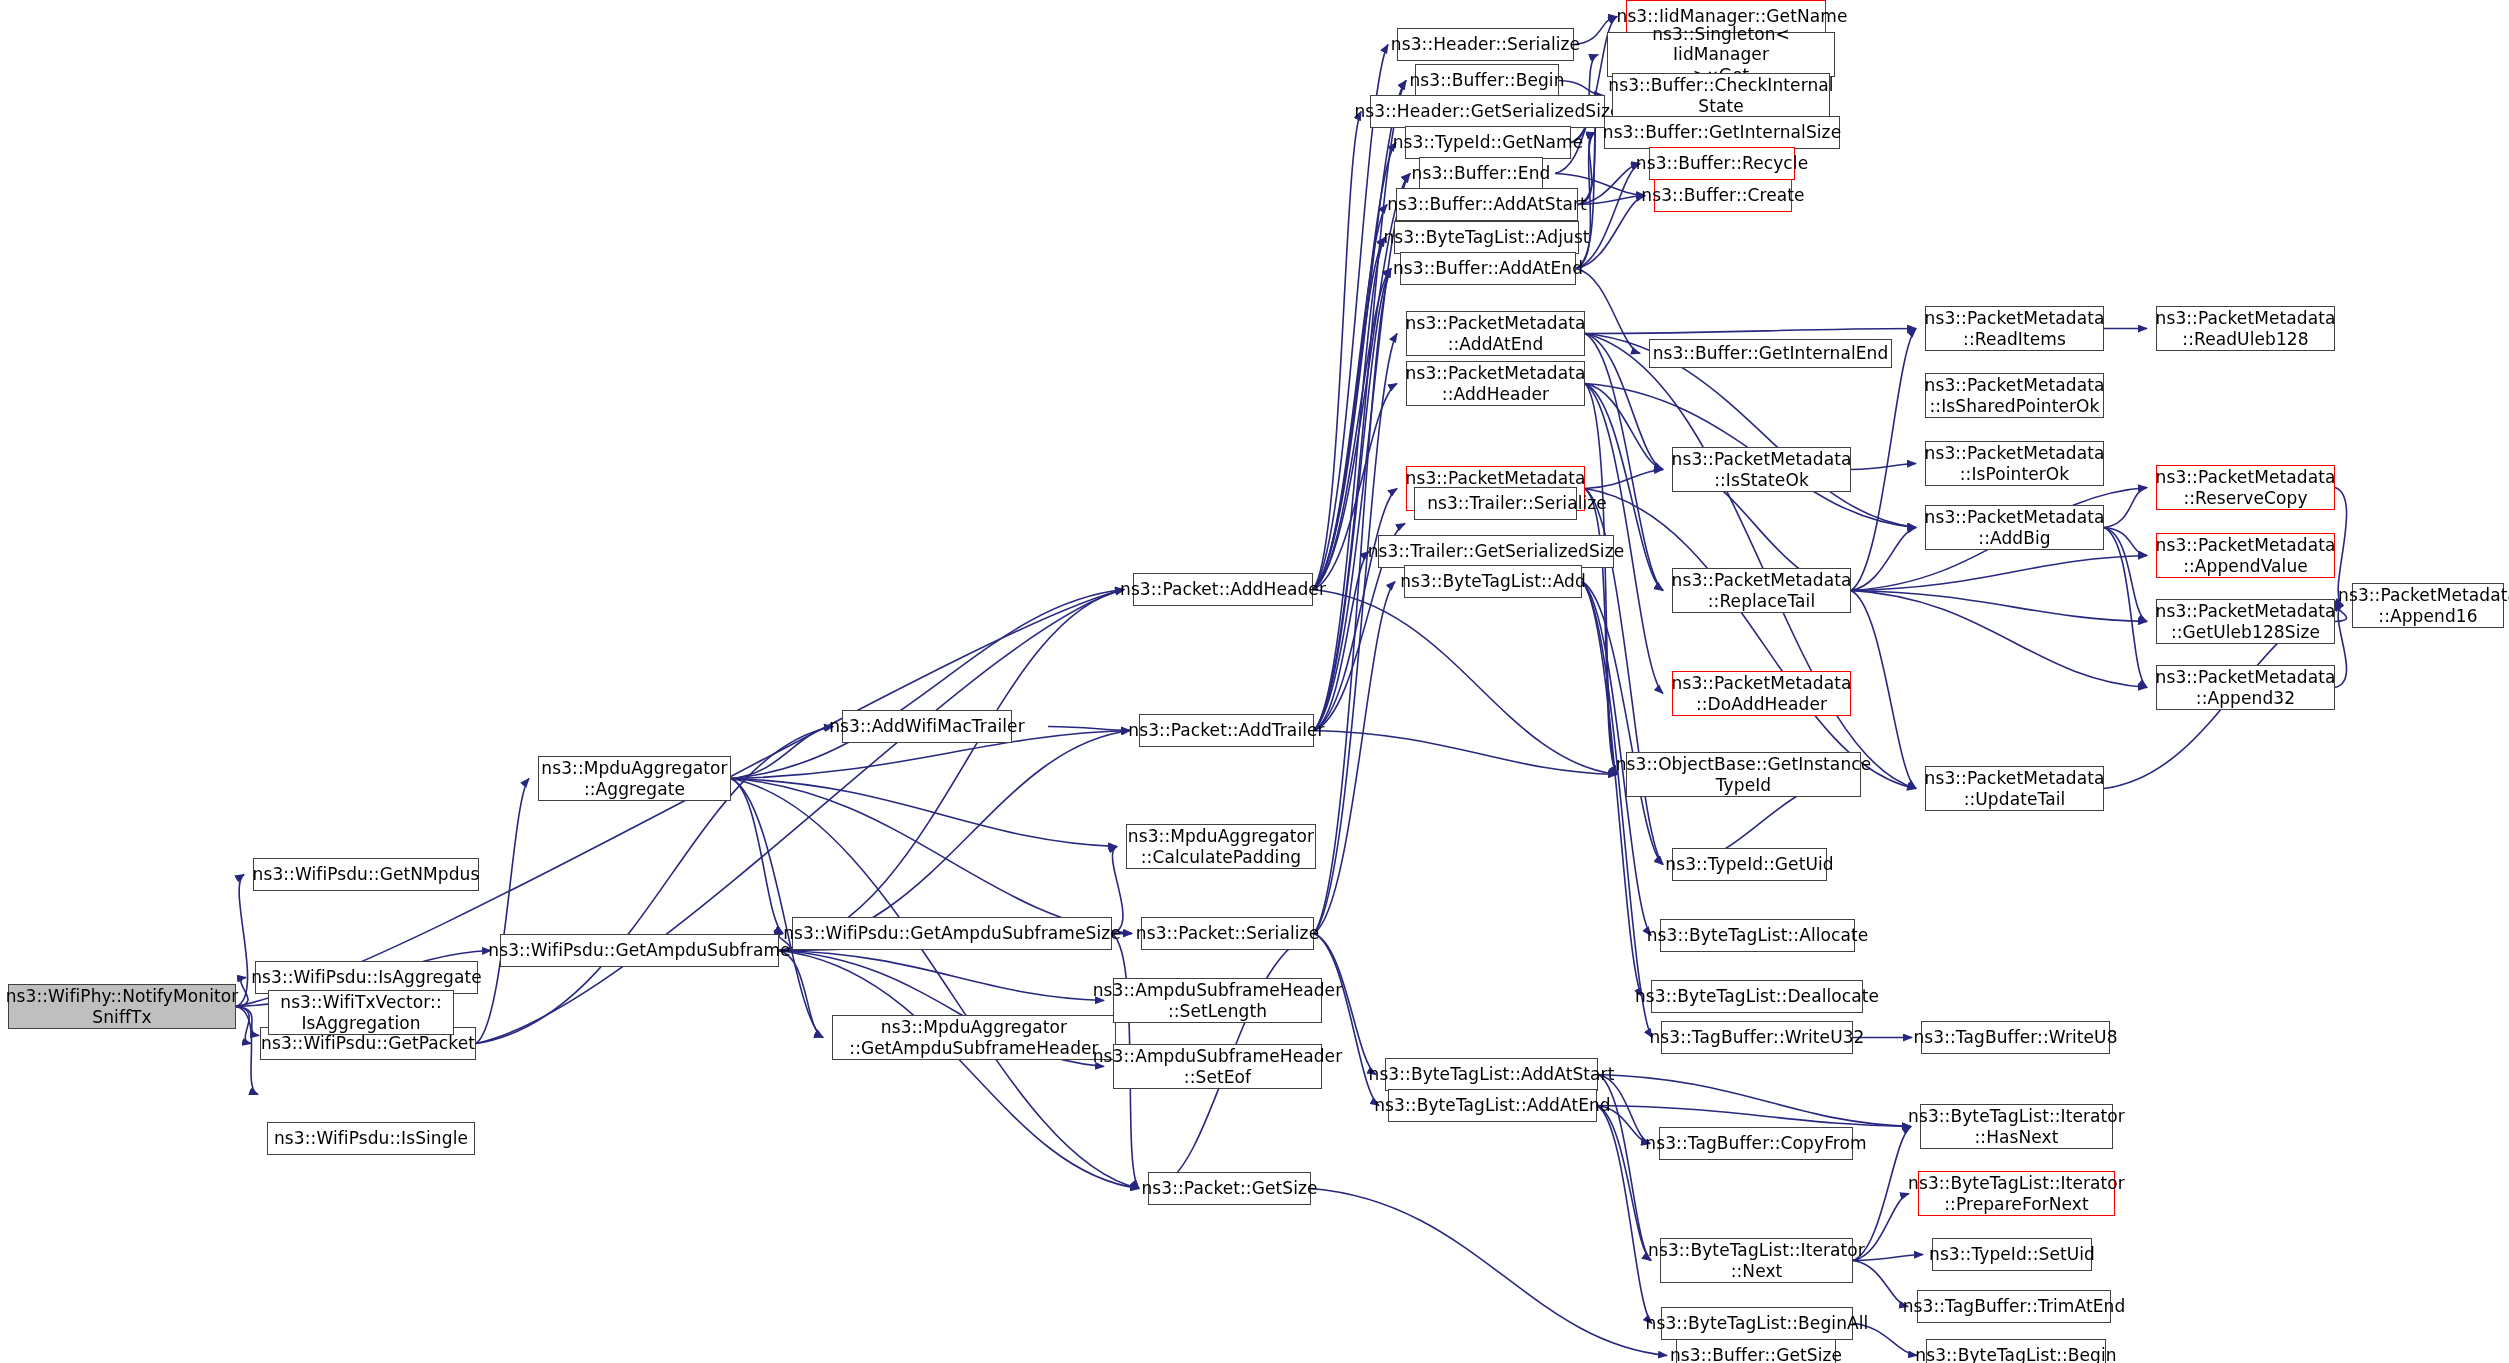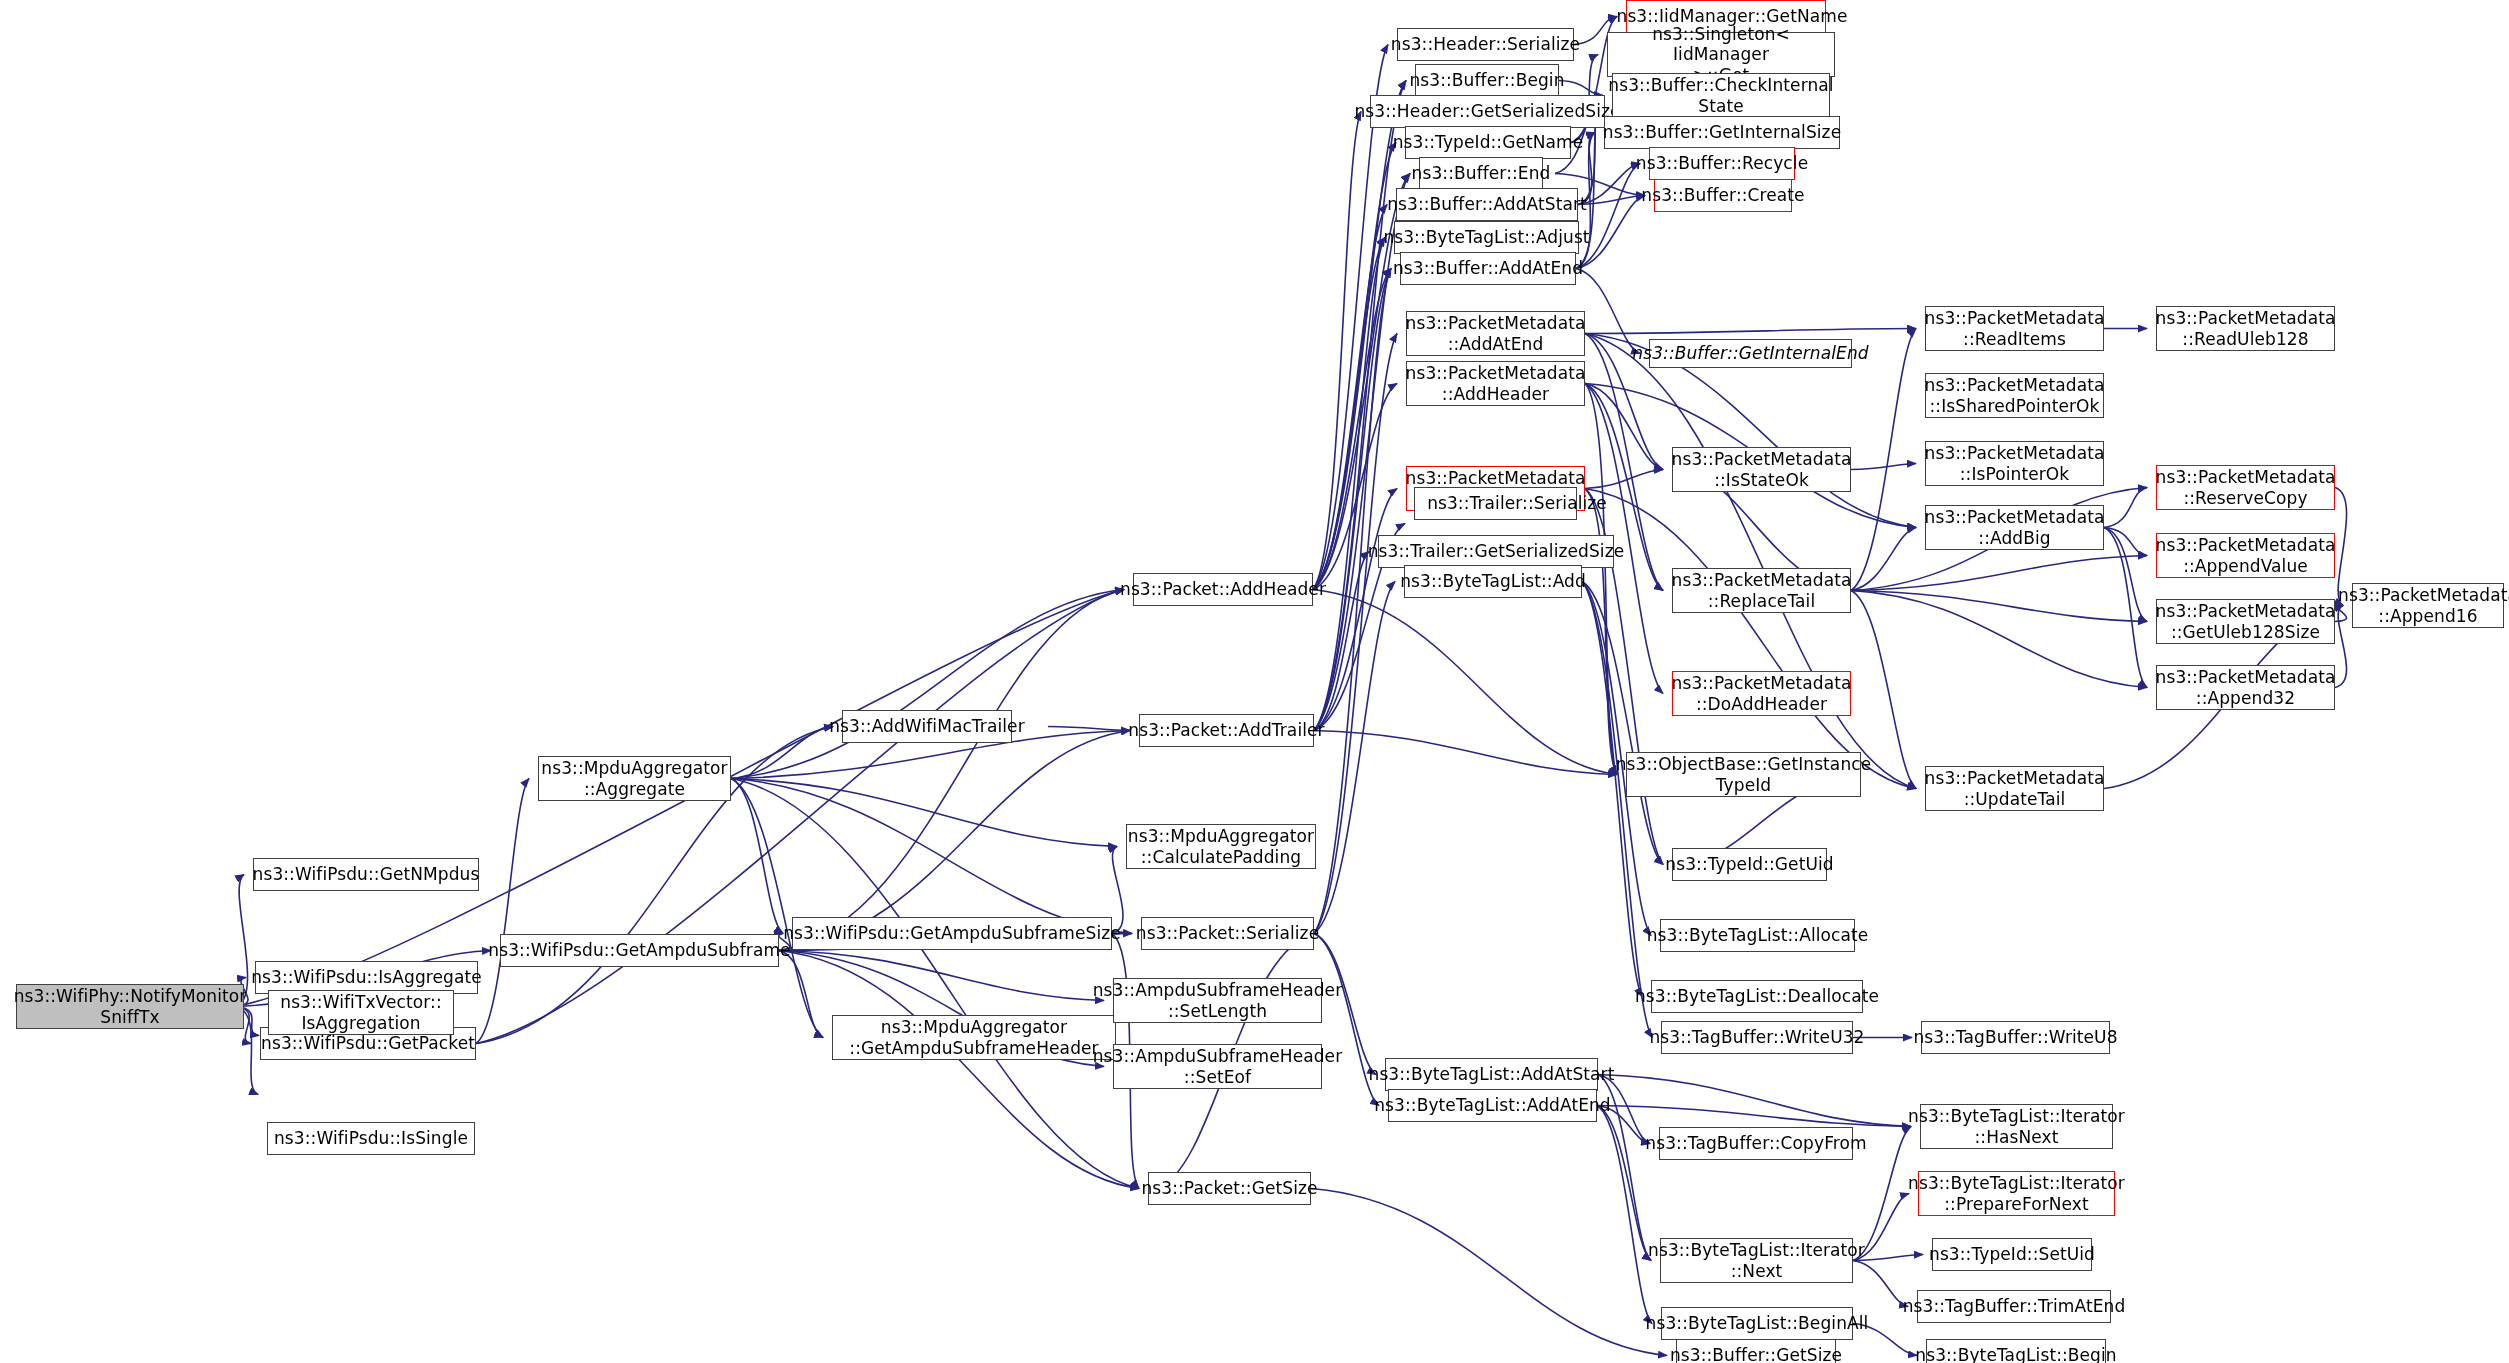--- a/index.html
+++ b/index.html
@@ -156,21 +156,21 @@
         <path d="M 2104 527.5 C 2134 524.3, 2129 490.7, 2147 487.5" marker-end="url(#arw)"></path>
         <path d="M 2104 527.5 C 2134 529.74, 2129 553.26, 2147 555.5" marker-end="url(#arw)"></path>
         <path d="M 2104 527.5 C 2134 535.02, 2129 613.98, 2147 621.5" marker-end="url(#arw)"></path>
         <path d="M 2104 527.5 C 2134 540.3, 2129 674.7, 2147 687.5" marker-end="url(#arw)"></path>
         <path d="M 2104 788.5 C 2215.6 773.86, 2251.56 620.14, 2343 605.5" marker-end="url(#arw)"></path>
         <path d="M 2335 487.5 C 2365 496.94, 2325 596.06, 2343 605.5" marker-end="url(#arw)"></path>
         <path d="M 2335 621.5 C 2365 620.22, 2325 606.78, 2343 605.5" marker-end="url(#arw)"></path>
         <path d="M 2335 687.5 C 2365 680.94, 2325 612.06, 2343 605.5" marker-end="url(#arw)"></path>
       </g>
   </svg>
-<div class="node root" style="left: 16px; top: 984px; width: 228px; height: 45px;">ns3::WifiPhy::NotifyMonitor
+<div class="node root" style="left: 8px; top: 984px; width: 228px; height: 45px;">ns3::WifiPhy::NotifyMonitor
 SniffTx</div>
     <div class="node" style="left: 260px; top: 1027px; width: 216px; height: 33px;">ns3::WifiPsdu::GetPacket</div>
     <div class="node" style="left: 253px; top: 858px; width: 226px; height: 33px;">ns3::WifiPsdu::GetNMpdus</div>
     <div class="node" style="left: 255px; top: 961px; width: 223px; height: 33px;">ns3::WifiPsdu::IsAggregate</div>
     <div class="node" style="left: 268px; top: 990px; width: 186px; height: 45px;">ns3::WifiTxVector::
 IsAggregation</div>
     <div class="node" style="left: 267px; top: 1078px; width: 208px; height: 33px; margin-top: 44px;">ns3::WifiPsdu::IsSingle</div>
     <div class="node" style="left: 538px; top: 756px; width: 193px; height: 45px;">ns3::MpduAggregator
 ::Aggregate</div>
     <div class="node" style="left: 500px; top: 934px; width: 279px; height: 33px;">ns3::WifiPsdu::GetAmpduSubframe</div>
@@ -208,21 +208,21 @@
     <div class="node" style="left: 1385px; top: 1058px; width: 213px; height: 33px;">ns3::ByteTagList::AddAtStart</div>
     <div class="node" style="left: 1388px; top: 1089px; width: 209px; height: 33px;">ns3::ByteTagList::AddAtEnd</div>
     <div class="node red" style="left: 1626px; top: 0px; width: 200px; height: 33px; padding-left: 16px;">ns3::IidManager::GetName</div>
     <div class="node" style="left: 1607px; top: 32px; width: 228px; height: 45px;">ns3::Singleton&lt; IidManager
 &gt;::Get</div>
     <div class="node" style="left: 1612px; top: 73px; width: 218px; height: 45px;">ns3::Buffer::CheckInternal
 State</div>
     <div class="node" style="left: 1604px; top: 116px; width: 236px; height: 33px;">ns3::Buffer::GetInternalSize</div>
     <div class="node red" style="left: 1649px; top: 147px; width: 146px; height: 33px;">ns3::Buffer::Recycle</div>
     <div class="node red" style="left: 1654px; top: 179px; width: 138px; height: 33px;">ns3::Buffer::Create</div>
-    <div class="node" style="left: 1649px; top: 339px; width: 203px; height: 29px; font-style: italic;">ns3::Buffer::GetInternalEnd</div>
+    <div class="node" style="left: 1649px; top: 339px; width: 243px; height: 29px;">ns3::Buffer::GetInternalEnd</div>
     <div class="node" style="left: 1672px; top: 447px; width: 179px; height: 45px;">ns3::PacketMetadata
 ::IsStateOk</div>
     <div class="node" style="left: 1672px; top: 568px; width: 179px; height: 45px;">ns3::PacketMetadata
 ::ReplaceTail</div>
     <div class="node red" style="left: 1672px; top: 671px; width: 179px; height: 45px;">ns3::PacketMetadata
 ::DoAddHeader</div>
     <div class="node" style="left: 1626px; top: 752px; width: 235px; height: 45px;">ns3::ObjectBase::GetInstance
 TypeId</div>
     <div class="node" style="left: 1672px; top: 848px; width: 155px; height: 33px;">ns3::TypeId::GetUid</div>
     <div class="node" style="left: 1660px; top: 919px; width: 195px; height: 33px;">ns3::ByteTagList::Allocate</div>

